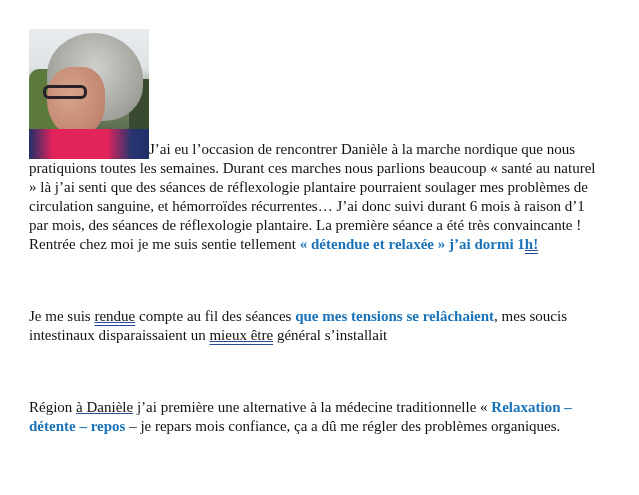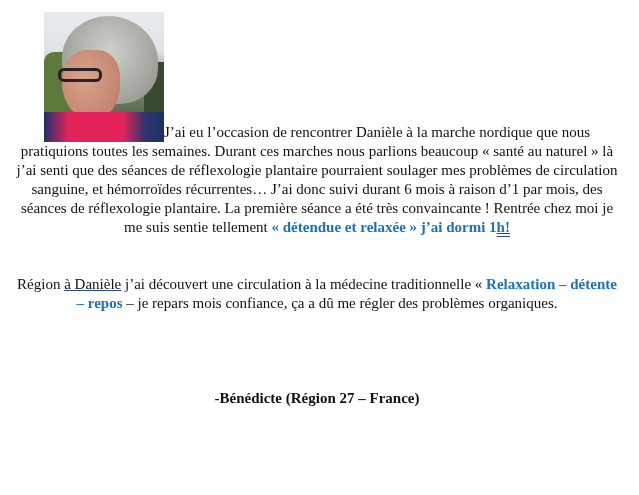--- a/index.html
+++ b/index.html
@@ -53,22 +53,21 @@
     .photo .glasses {
       position: absolute; left: 14px; top: 56px; width: 44px; height: 14px;
       border: 3px solid #2a2028; border-radius: 6px;
       box-sizing: border-box;
     }
     .photo .shirt {
       position: absolute; left: 0; bottom: 0; width: 120px; height: 30px;
       background: linear-gradient(90deg, #1f2f6a 0%, #e2245a 20%, #e2245a 65%, #2a3570 85%, #1f2f6a 100%);
     }
     p {
-      margin: 0;
-      text-align: center;
+      margin: 17px;
     }
     .para-gap {
       height: 19px;
     }
     .hl {
       color: #1a73b8;
       font-weight: bold;
     }
     .ul {
       text-decoration: underline;
@@ -93,25 +92,28 @@
       <span class="bg-right"></span>
       <span class="hair"></span>
       <span class="face"></span>
       <span class="glasses"></span>
       <span class="shirt"></span>
     </span><span>J’ai eu l’occasion de rencontrer Danièle à la marche nordique que nous pratiquions toutes les semaines. Durant ces marches nous parlions beaucoup « santé au naturel » là j’ai senti que des séances de réflexologie plantaire pourraient soulager mes problèmes de circulation sanguine, et hémorroïdes récurrentes… J’ai donc suivi durant 6 mois à raison d’1 par mois, des séances de réflexologie plantaire. La première séance a été très convaincante ! Rentrée chez moi je me suis sentie tellement </span><span class="hl">« détendue et relaxée » j’ai dormi 1</span><span class="hl ul-double">h!</span>
   </p>
 
   <div class="para-gap"></div>
 
+  <p>
+    <span>Je me suis </span><span class="ul-double">rendue</span><span> compte au fil des séances </span><span class="hl">que mes tensions se relâchaient</span><span>, mes soucis intestinaux disparaissaient un </span><span class="ul-double">mieux être</span><span> général s’installait</span>
+  </p>
 
   <div class="para-gap"></div>
 
   <p>
-    <span>Région </span><span class="ul">à  Danièle</span><span> j’ai découvert  une circulation à la médecine traditionnelle « </span><span class="hl">Relaxation – détente – repos</span><span> – je repars mois confiance, ça a dû me régler des problèmes organiques.</span>
+    <span>Région </span><span class="ul">à  Danièle</span><span> j’ai première  une alternative à la médecine traditionnelle « </span><span class="hl">Relaxation – détente – repos</span><span> – je repars mois confiance, ça a dû me régler des problèmes organiques.</span>
   </p>
 
   <div class="para-gap"></div>
 
 
   <div class="para-gap"></div>
   <div class="para-gap"></div>
   <div class="para-gap"></div>
 
   <p class="sig">-Bénédicte (Région 27 – France)</p>

